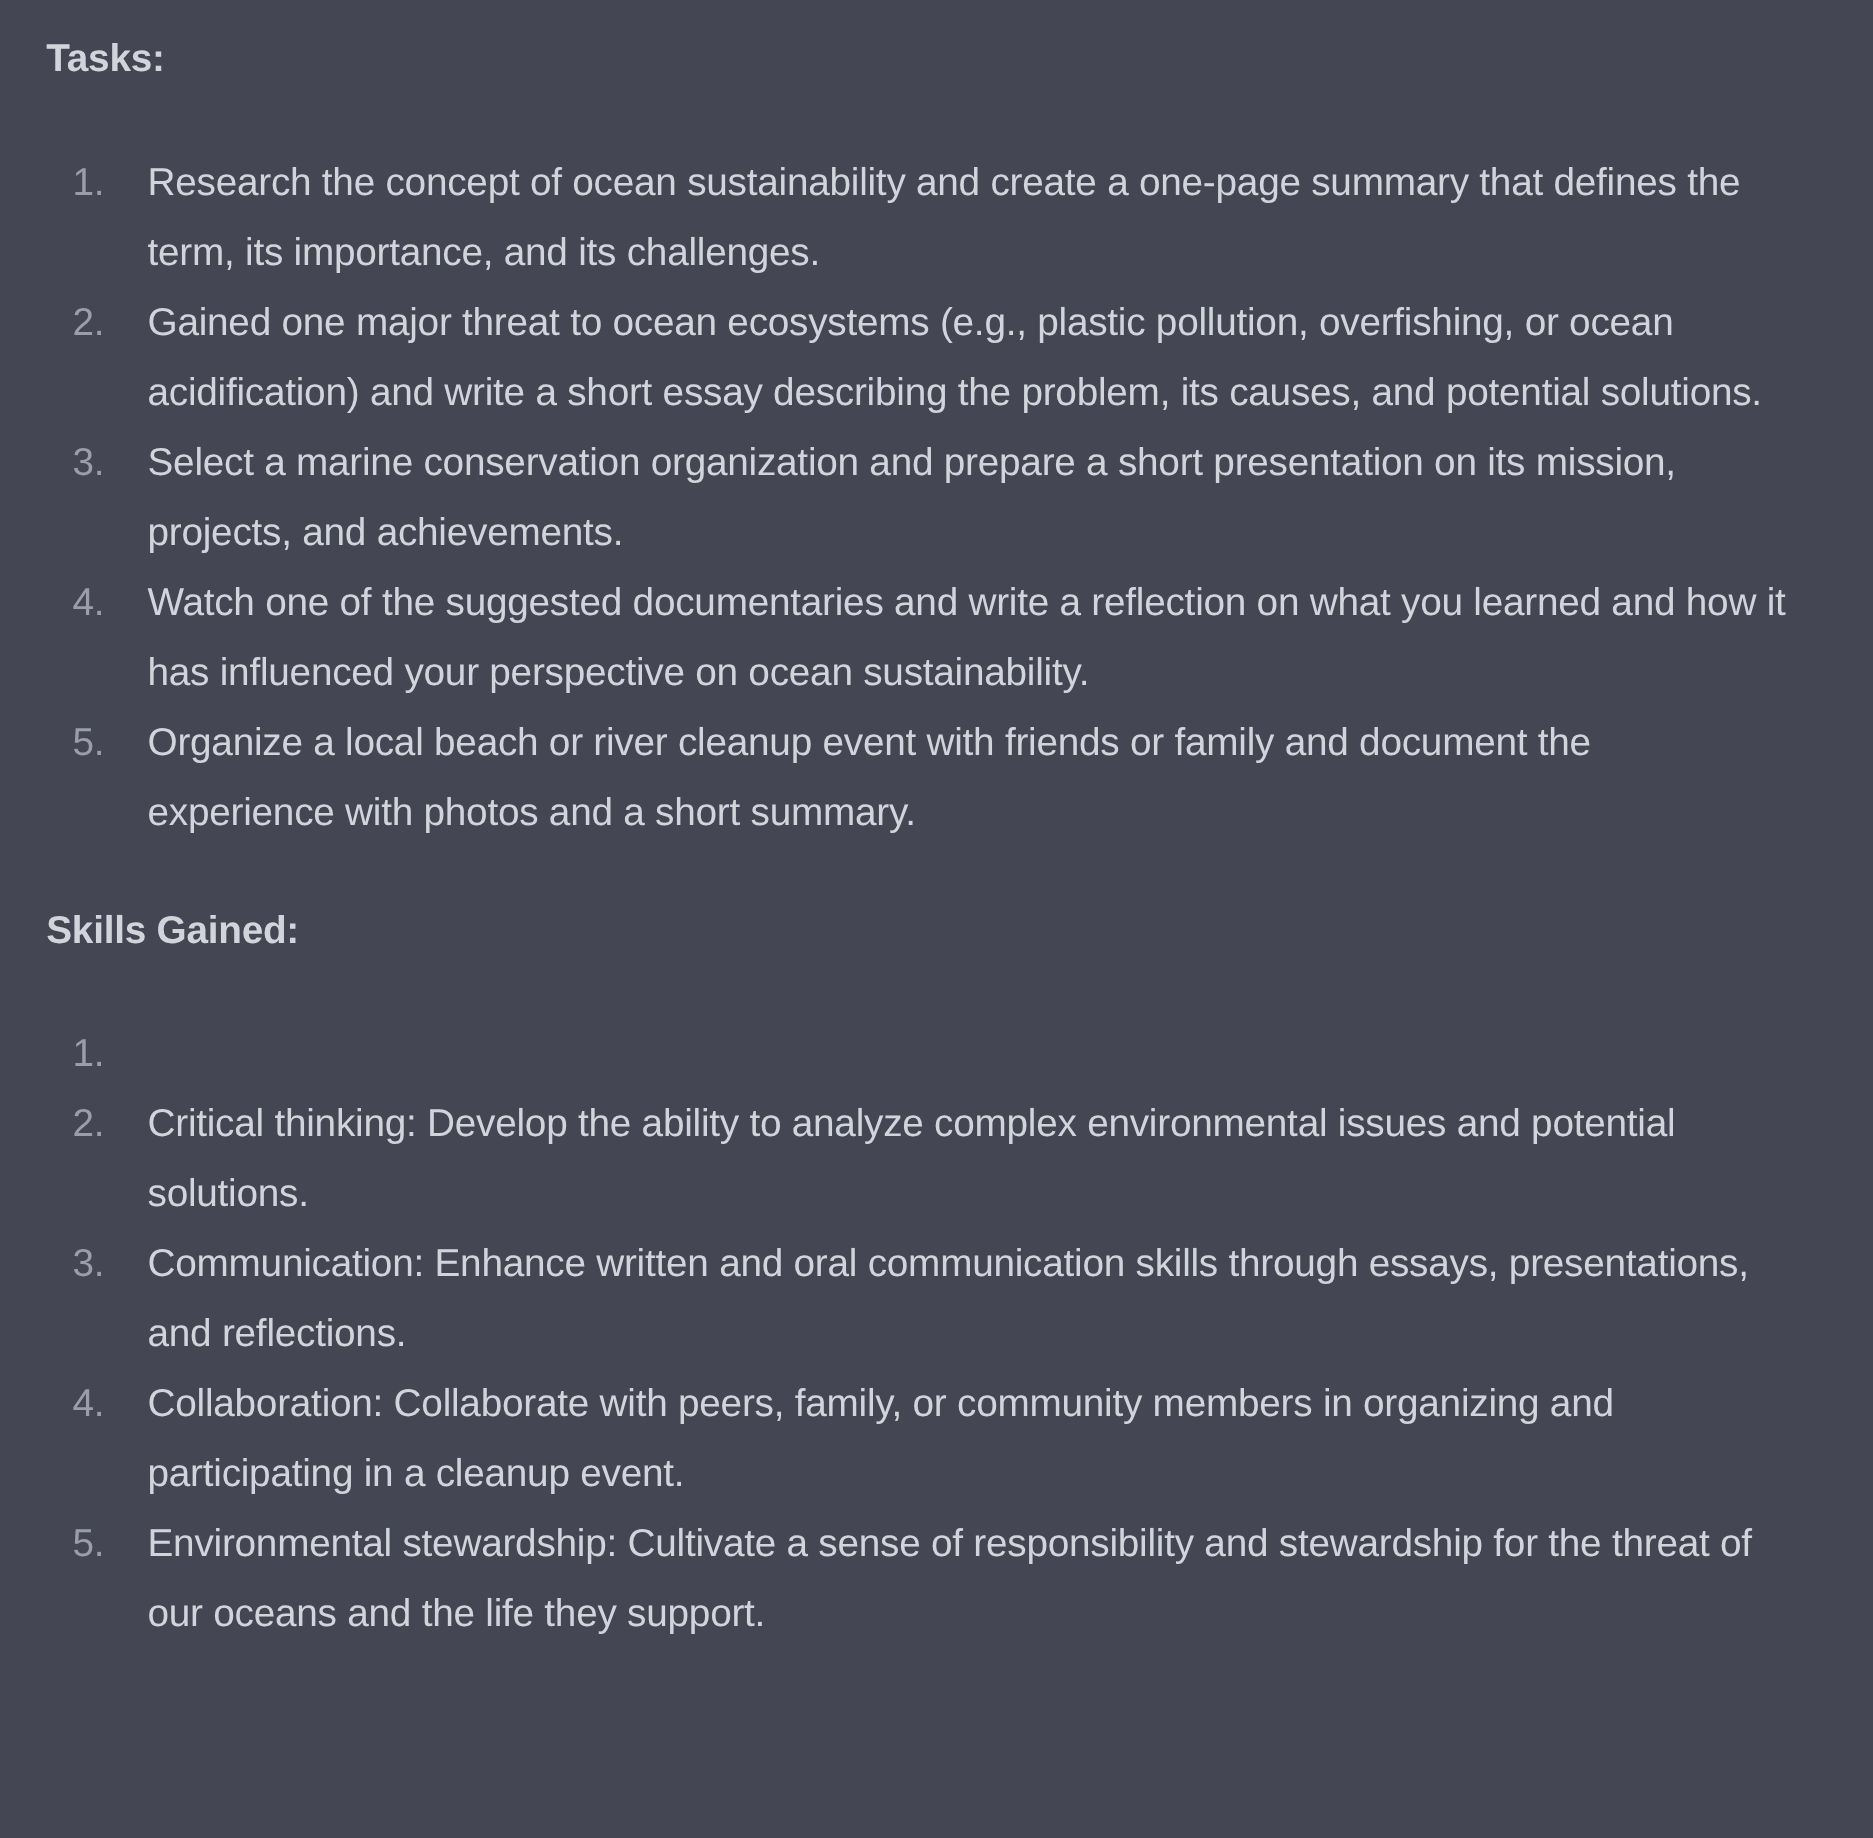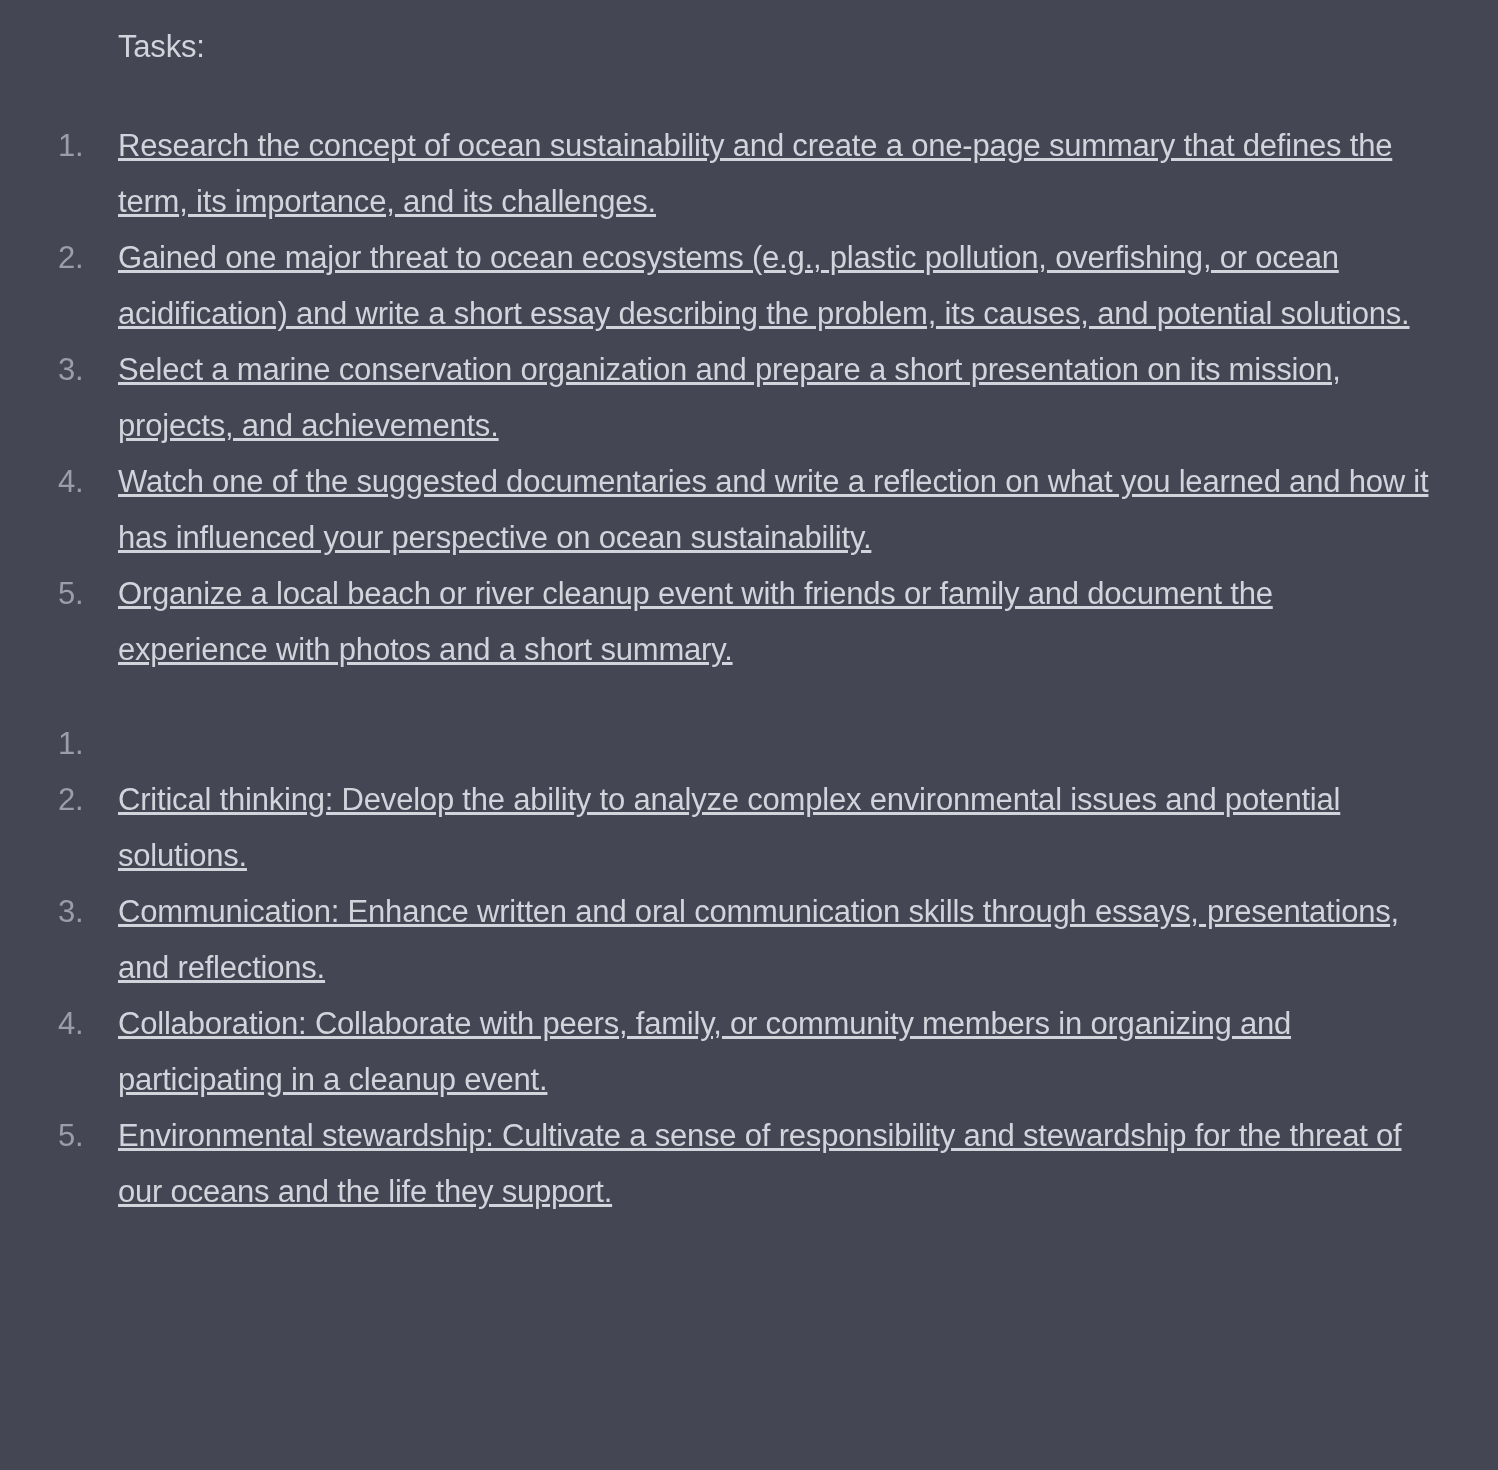--- a/index.html
+++ b/index.html
@@ -16,41 +16,40 @@
     background: var(--bg);
     color: var(--text);
     font-family: "Liberation Sans", sans-serif;
     font-size: 31px;
     line-height: 56px;
     letter-spacing: -0.2px;
     padding-top: 19px;
   }
   .section-heading {
     margin: 0 0 43px 0;
-    padding-left: 118px;
-    font-weight: 400;
+    padding-left: 37px;
+    font-weight: 700;
   }
   ol.numbered-list {
     list-style: none;
     margin: 0;
     padding: 0 0 0 58px;
   }
   ol.numbered-list.tasks { margin-bottom: 38px; }
   ol.numbered-list li {
     display: flex;
     align-items: flex-start;
   }
   .list-item-number {
     flex: none;
     width: 60px;
     color: var(--marker);
   }
   .list-item-text {
     max-width: 1312px;
-    text-decoration: underline;
   }
 </style>
 </head>
 <body>
 
 <div class="chat-message">
 
   <section>
     <p class="section-heading">Tasks:</p>
     <ol class="numbered-list tasks">
@@ -71,20 +70,21 @@
         <span class="list-item-text">Watch one of the suggested documentaries and write a reflection on what you learned and how it has influenced your perspective on ocean sustainability.</span>
       </li>
       <li>
         <span class="list-item-number">5.</span>
         <span class="list-item-text">Organize a local beach or river cleanup event with friends or family and document the experience with photos and a short summary.</span>
       </li>
     </ol>
   </section>
 
   <section>
+    <p class="section-heading">Skills Gained:</p>
     <ol class="numbered-list skills">
       <li>
         <span class="list-item-number">1.</span>
       </li>
       <li>
         <span class="list-item-number">2.</span>
         <span class="list-item-text">Critical thinking: Develop the ability to analyze complex environmental issues and potential solutions.</span>
       </li>
       <li>
         <span class="list-item-number">3.</span>

